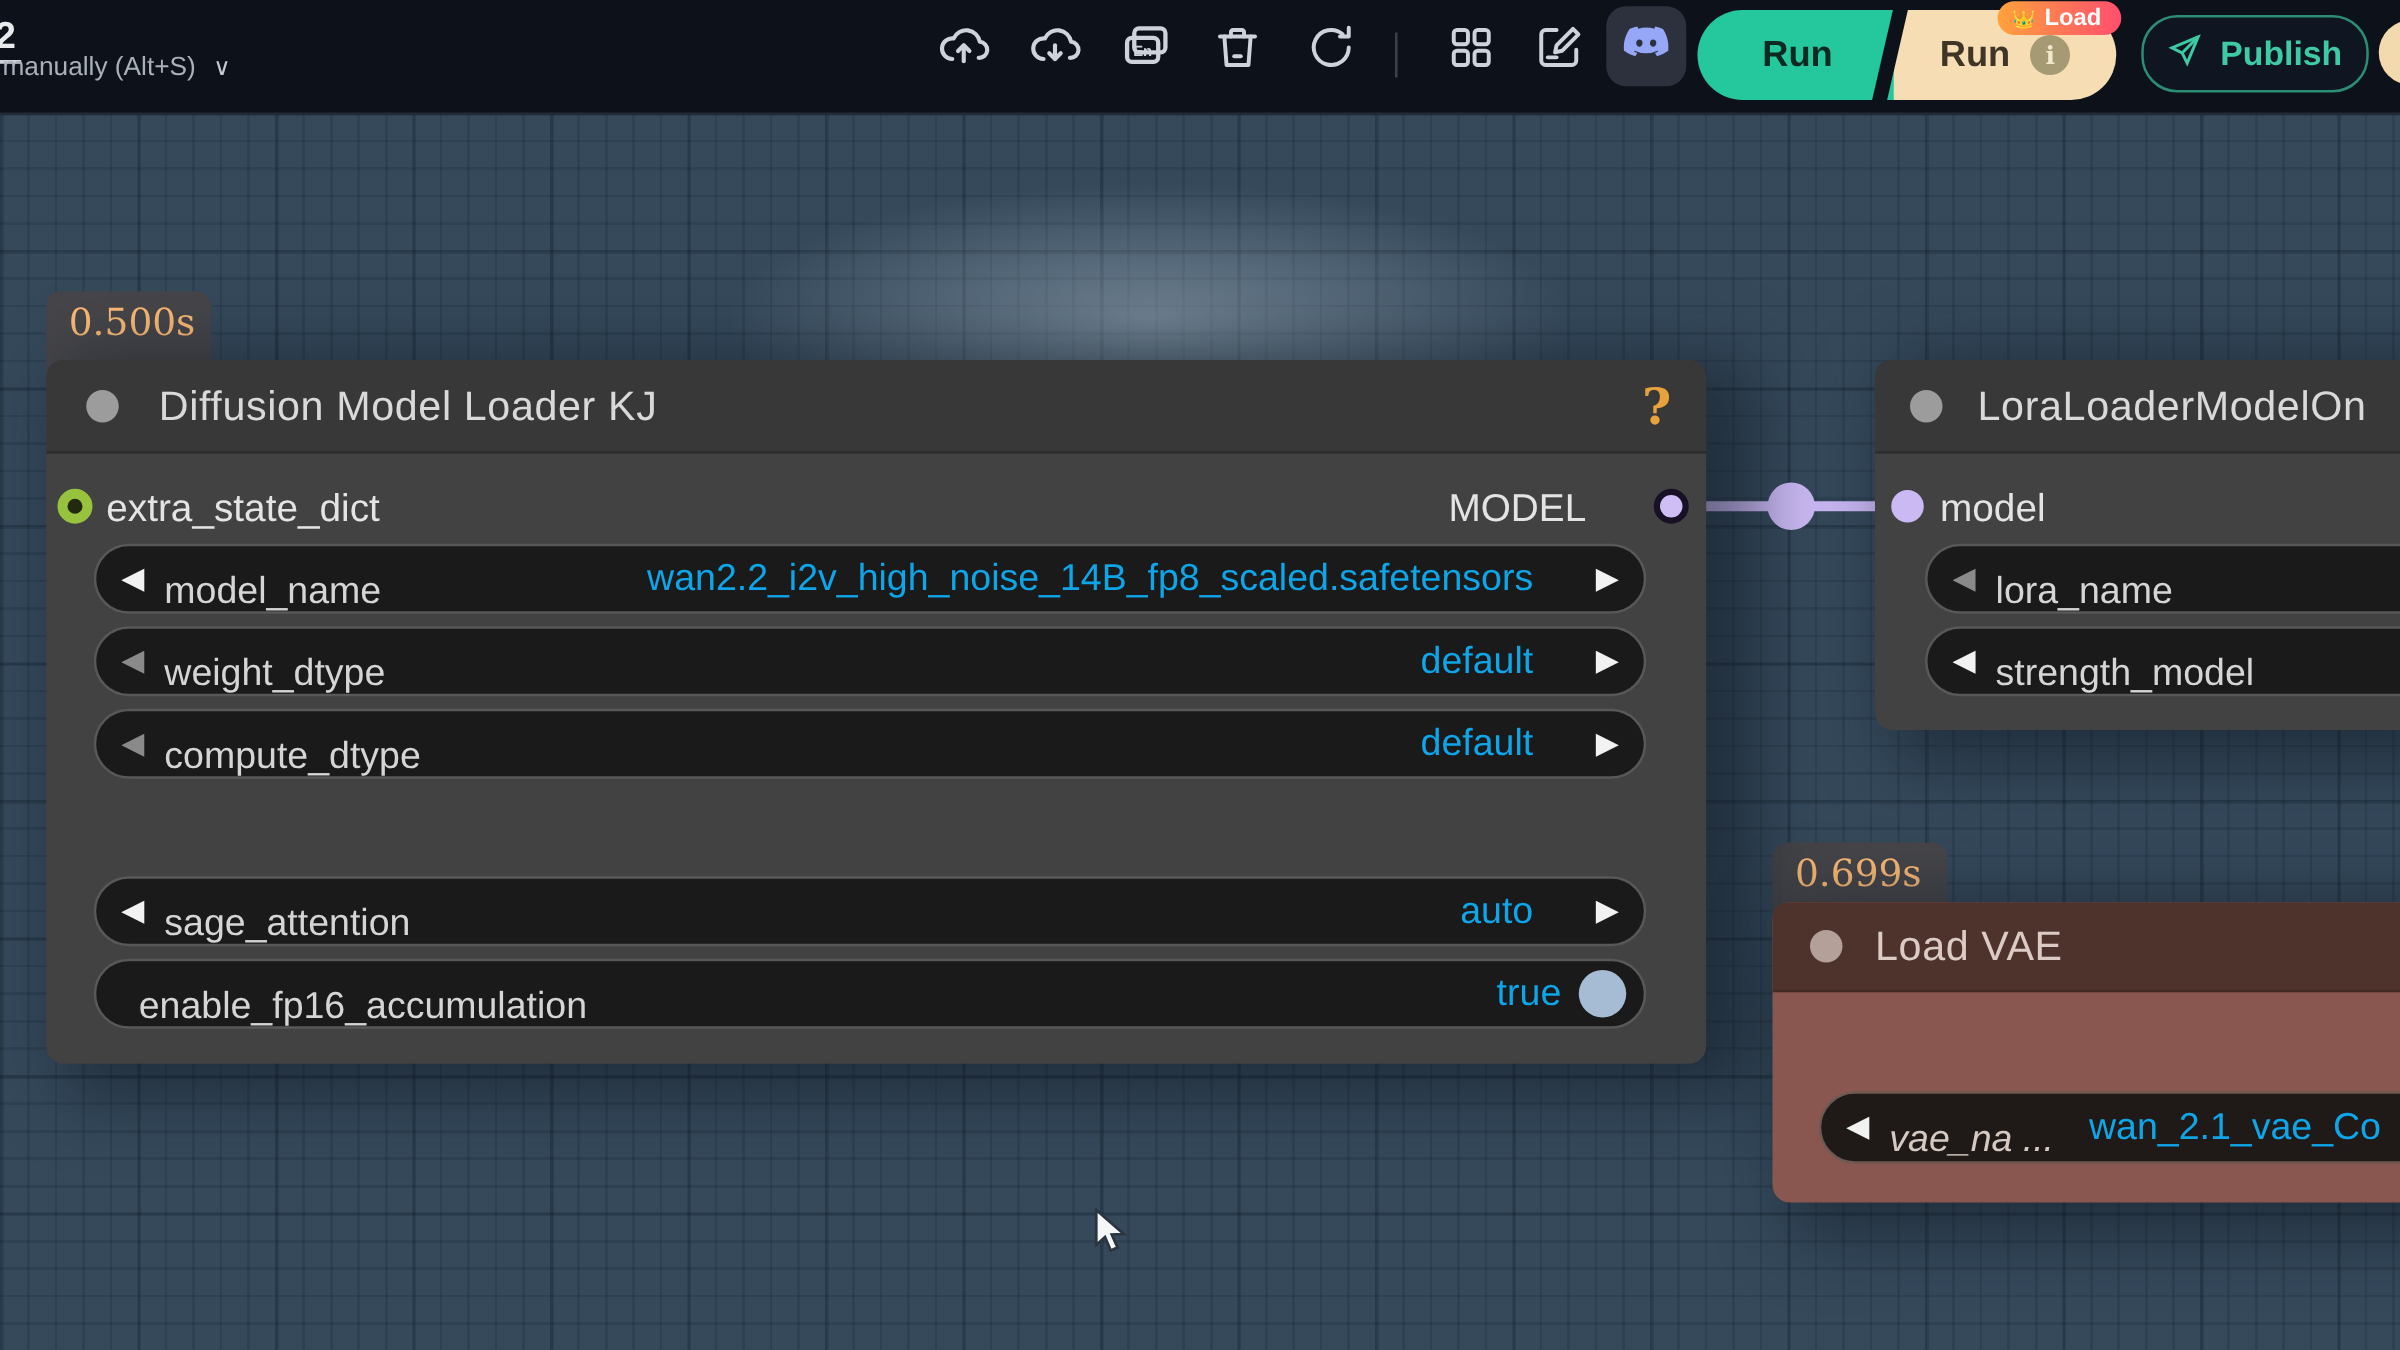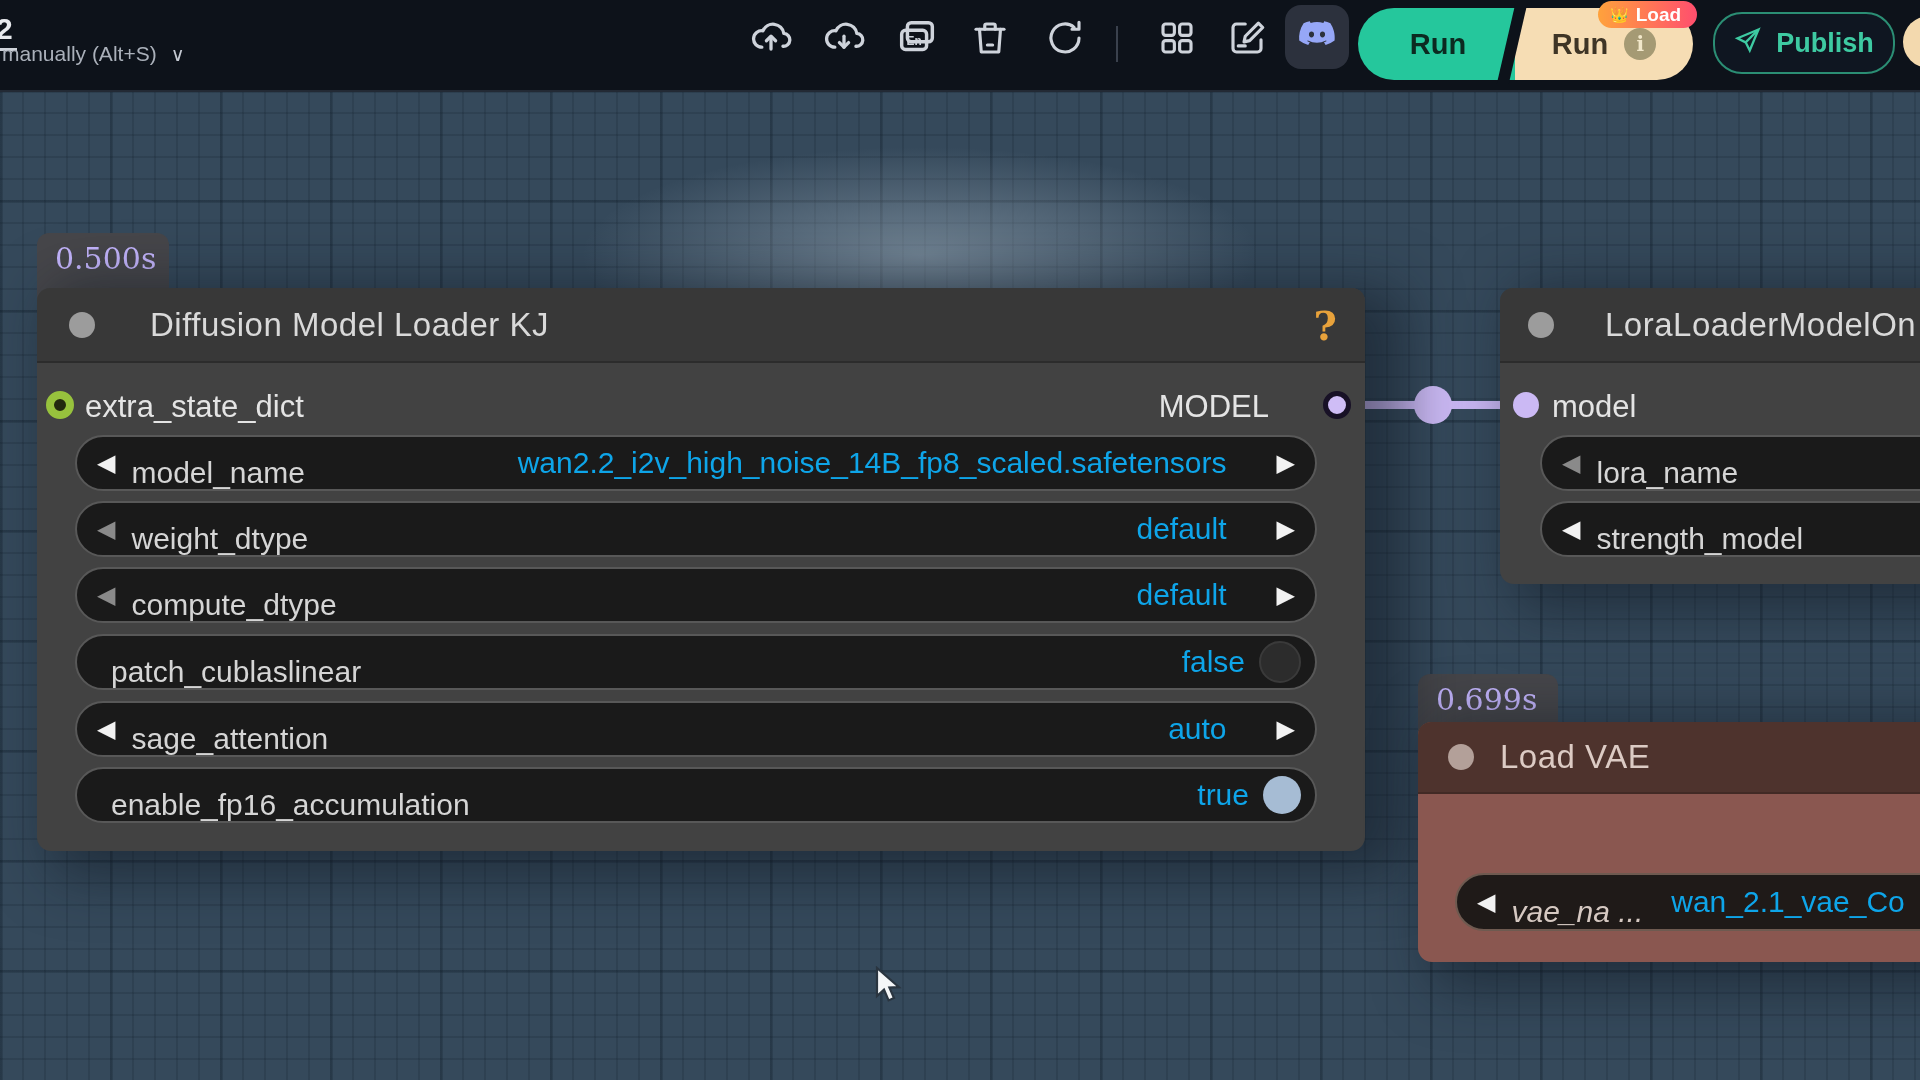--- a/index.html
+++ b/index.html
@@ -32,32 +32,32 @@
 
   
   #canvas{position:absolute;left:0;top:90px;width:1920px;height:990px;background-color:#35495b;
     background-image:
       radial-gradient(ellipse 470px 150px at 920px 165px, rgba(176,192,206,.48), rgba(176,192,206,0) 72%),
       repeating-linear-gradient(to right, rgba(12,24,35,.16) 0 2px, transparent 2px 22px),
       repeating-linear-gradient(to bottom, rgba(12,24,35,.16) 0 2px, transparent 2px 22px),
       repeating-linear-gradient(to right, rgba(12,24,35,.20) 0 3px, transparent 3px 110px),
       repeating-linear-gradient(to bottom, rgba(12,24,35,.20) 0 3px, transparent 3px 110px);}
 
-  .timer-tab{position:absolute;height:70px;background:#46464a;border-radius:12px 12px 0 0;color:#c4b5fd;
+  .timer-tab{position:absolute;height:70px;background:#46464a;border-radius:12px 12px 0 0;color:#fdba74;
     font-family:"DejaVu Serif",serif;font-size:30px;padding:8px 15px 0 18px;box-sizing:border-box;z-index:1;}
   .node{position:absolute;border-radius:14px;box-shadow:26px 12px 55px 14px rgba(13,22,31,.5);z-index:2;}
   .node-header{position:relative;height:73px;border-radius:13px 13px 0 0;display:flex;align-items:center;}
   .hdot{width:26px;height:26px;border-radius:50%;}
   .ntitle{font-size:33px;letter-spacing:.5px;white-space:nowrap;}
 
   
   .gray-node{background:#424242;}
   .gray-node .node-header{background:#383838;border-bottom:2px solid #2c2c2c;}
   .gray-node .hdot{background:#9c9c9c;margin:0 32px 0 32px;}
-  .gray-node .ntitle{color:#d9d9d9;margin-left:23px;}
+  .gray-node .ntitle{color:#d9d9d9;}
 
   #help-q{position:absolute;right:28px;top:14px;color:#e8a23b;font-size:40px;font-weight:700;font-family:"DejaVu Serif",serif;}
 
   .slot-label{position:absolute;font-size:31px;color:#e4e4e4;white-space:nowrap;}
   .out-dot{position:absolute;width:18px;height:18px;border-radius:50%;background:#cfbdf6;border:5px solid #181126;}
   .in-dot{position:absolute;width:26px;height:26px;border-radius:50%;background:#cbb9f4;}
   .ring-dot{position:absolute;width:12px;height:12px;border-radius:50%;background:#23290f;border:8px solid #97c23d;}
 
   .pill{position:absolute;left:38px;width:1242px;height:56px;border-radius:29px;background:#1a1a1a;border:2px solid #585858;
     box-sizing:border-box;display:flex;align-items:center;padding:0 20px;cursor:pointer;}
@@ -242,26 +242,20 @@
     </div>
 
     <div class="pill" style="top:279px">
       <span class="arr lt dim">◀</span>
       <span class="wlabel">compute_dtype</span>
       <span class="spacer"></span>
       <span class="wvalue">default</span>
       <span class="arr rt bright">▶</span>
     </div>
 
-    <div class="pill" style="top:346px">
-      <span class="wlabel" style="margin-left:14px">patch_cublaslinear</span>
-      <span class="spacer"></span>
-      <span class="wvalue nr">false</span>
-      <span class="knob off"></span>
-    </div>
 
     <div class="pill" style="top:413px">
       <span class="arr lt bright">◀</span>
       <span class="wlabel">sage_attention</span>
       <span class="spacer"></span>
       <span class="wvalue">auto</span>
       <span class="arr rt bright">▶</span>
     </div>
 
     <div class="pill" style="top:479px">

